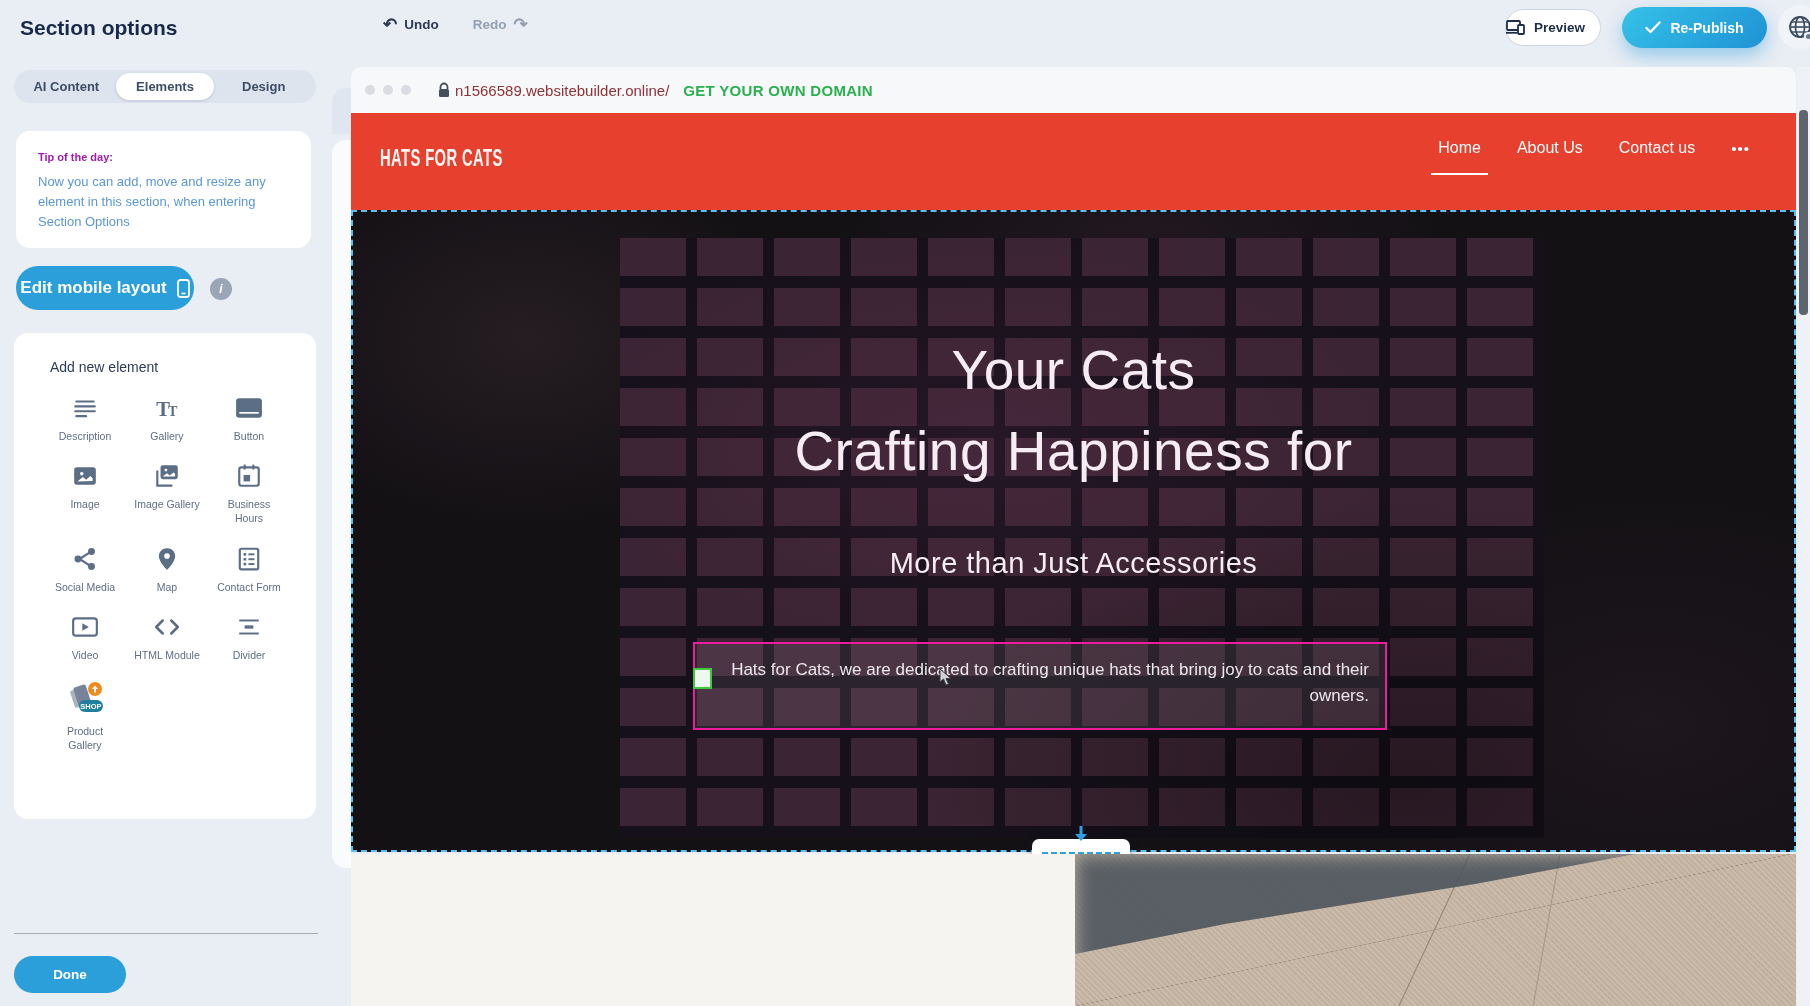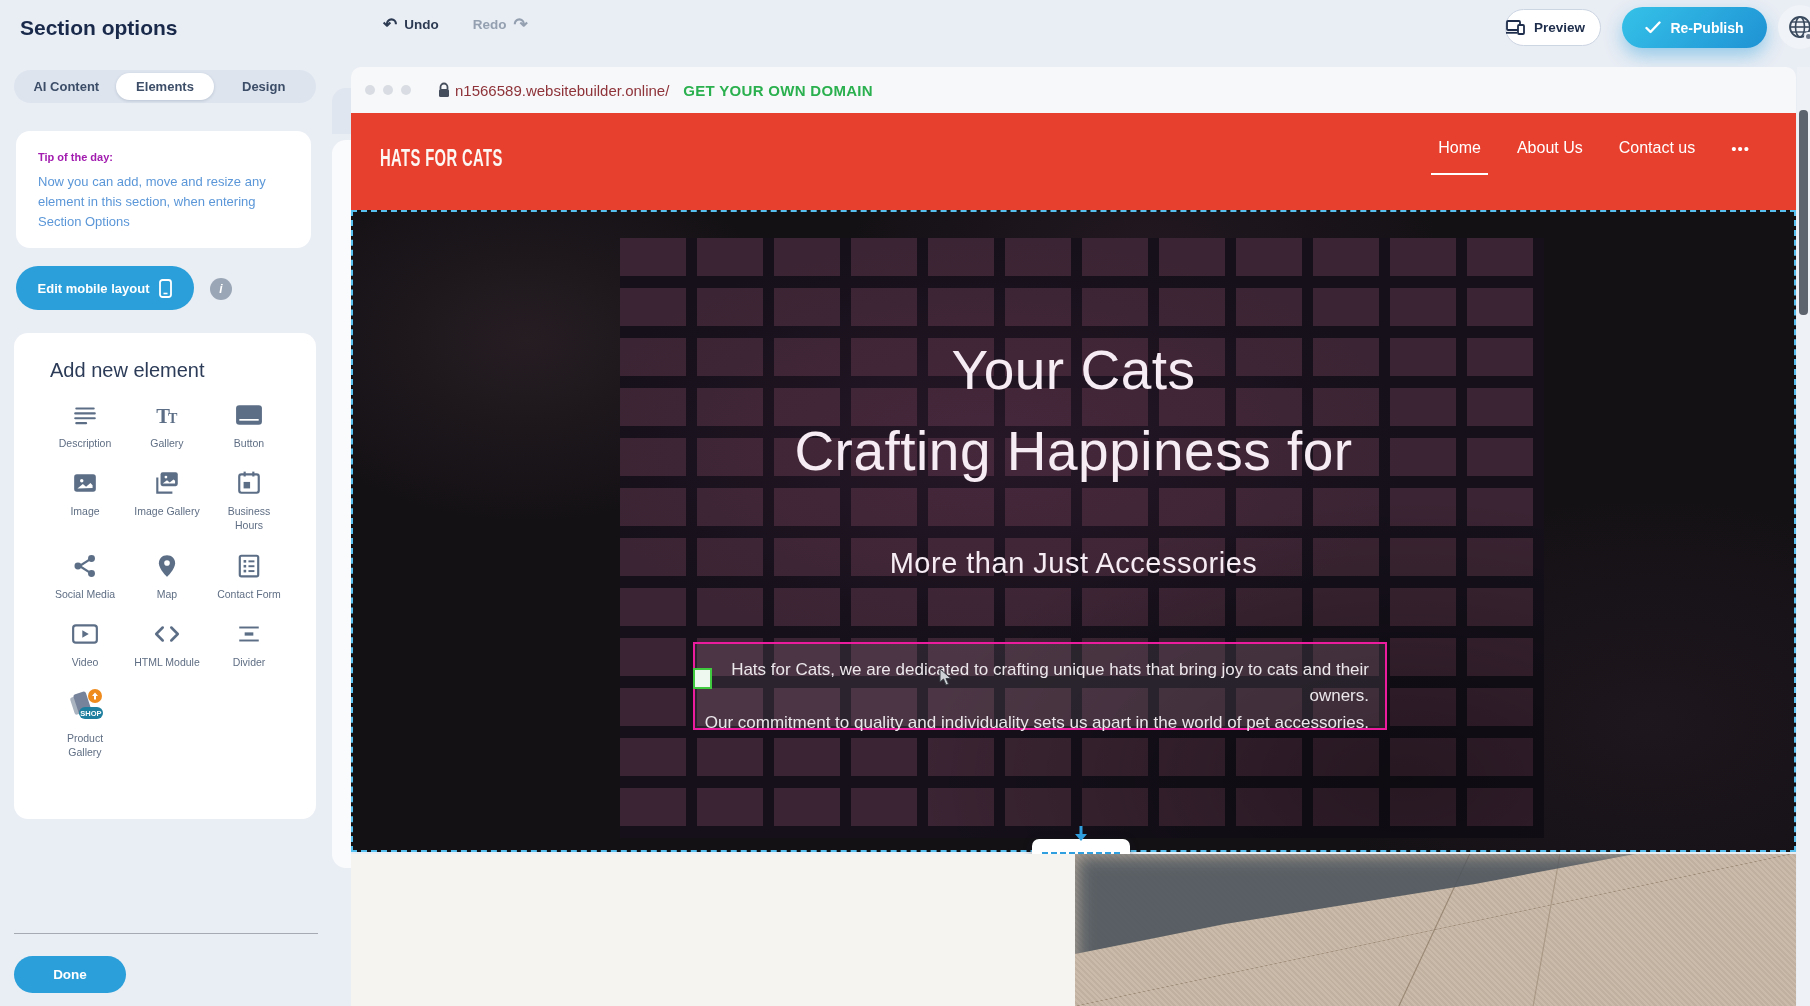--- a/index.html
+++ b/index.html
@@ -30,26 +30,26 @@
     display:flex; align-items:center; padding:3px; }
   .tab { flex:1; height:27px; display:flex; align-items:center; justify-content:center; font-size:13px; font-weight:bold;
     color:#3c4d68; border-radius:14px; cursor:pointer; }
   .tab.active { background:#fff; box-shadow:0 1px 3px rgba(30,50,90,.18); }
 
   .tip-card { position:absolute; left:16px; top:131px; width:295px; height:117px; background:#fff; border-radius:14px; padding:20px 22px; }
   .tip-title { color:#a21caf; font-size:11px; font-weight:bold; }
   .tip-body { margin-top:9px; color:#5b97d8; font-size:13px; line-height:1.55; }
 
   .edit-mobile-btn { position:absolute; left:16px; top:266px; width:178px; height:44px; background:#2b9fd9; border-radius:22px;
-    display:flex; align-items:center; justify-content:center; gap:10px; color:#fff; font-size:13px; font-weight:bold; cursor:pointer; }
+    display:flex; align-items:center; justify-content:center; gap:10px; color:#fff; font-size:17px; font-weight:bold; cursor:pointer; }
   .info-btn { position:absolute; left:210px; top:278px; width:22px; height:22px; border-radius:50%; background:#9aa6b6;
     color:#fff; font-size:12px; font-weight:bold; display:flex; align-items:center; justify-content:center; font-style:italic; cursor:pointer; }
 
   .add-card { position:absolute; left:14px; top:333px; width:302px; height:486px; background:#fff; border-radius:14px; padding:26px 0 0 0; }
-  .add-title { font-size:20px; color:#2c3c58; padding-left:36px; }
+  .add-title { font-size:14px; color:#2c3c58; padding-left:36px; }
   .el-grid { margin-top:18px; padding-left:30px; display:grid; grid-template-columns:82px 82px 82px; row-gap:18px; }
   .el-item { display:flex; flex-direction:column; align-items:center; text-align:center; cursor:pointer; }
   .el-icon { width:30px; height:30px; display:flex; align-items:center; justify-content:center; }
   .el-label { margin-top:6px; font-size:10.5px; color:#5f6e84; line-height:1.35; max-width:72px; }
 
   .sidebar-divider { position:absolute; left:14px; top:933px; width:304px; height:0; border-top:1.5px solid #a6abb3; }
   .done-btn { position:absolute; left:14px; top:956px; width:112px; height:37px; background:#2b9fd9; border-radius:19px;
     color:#fff; font-size:13.5px; font-weight:bold; display:flex; align-items:center; justify-content:center; cursor:pointer; }
 
   
@@ -398,21 +398,20 @@
     <div class="hero-heading">
       <div>Your Cats</div>
       <div>Crafting Happiness for</div>
     </div>
     <div class="hero-sub">More than Just Accessories</div>
 
     <div class="text-sel">
       <div class="sel-handle"></div>
       <div class="text-sel-inner">
         <div>Hats for Cats, we are dedicated to crafting unique hats that bring joy to cats and their owners.</div>
-        <div>Our commitment to quality and individuality sets us apart in the world of pet accessories.</div>
       </div>
     </div>
 
     <span class="mouse-cursor">
       <svg width="14" height="18" viewBox="0 0 14 18">
           <path d="M1 1 L1 14 L4.5 11 L7 17 L9.5 16 L7 10.5 L12 10.5 z" fill="#cfd2d6" stroke="#3a3f46" stroke-width="1"></path>
         </svg>
     </span>
   </div>
 

